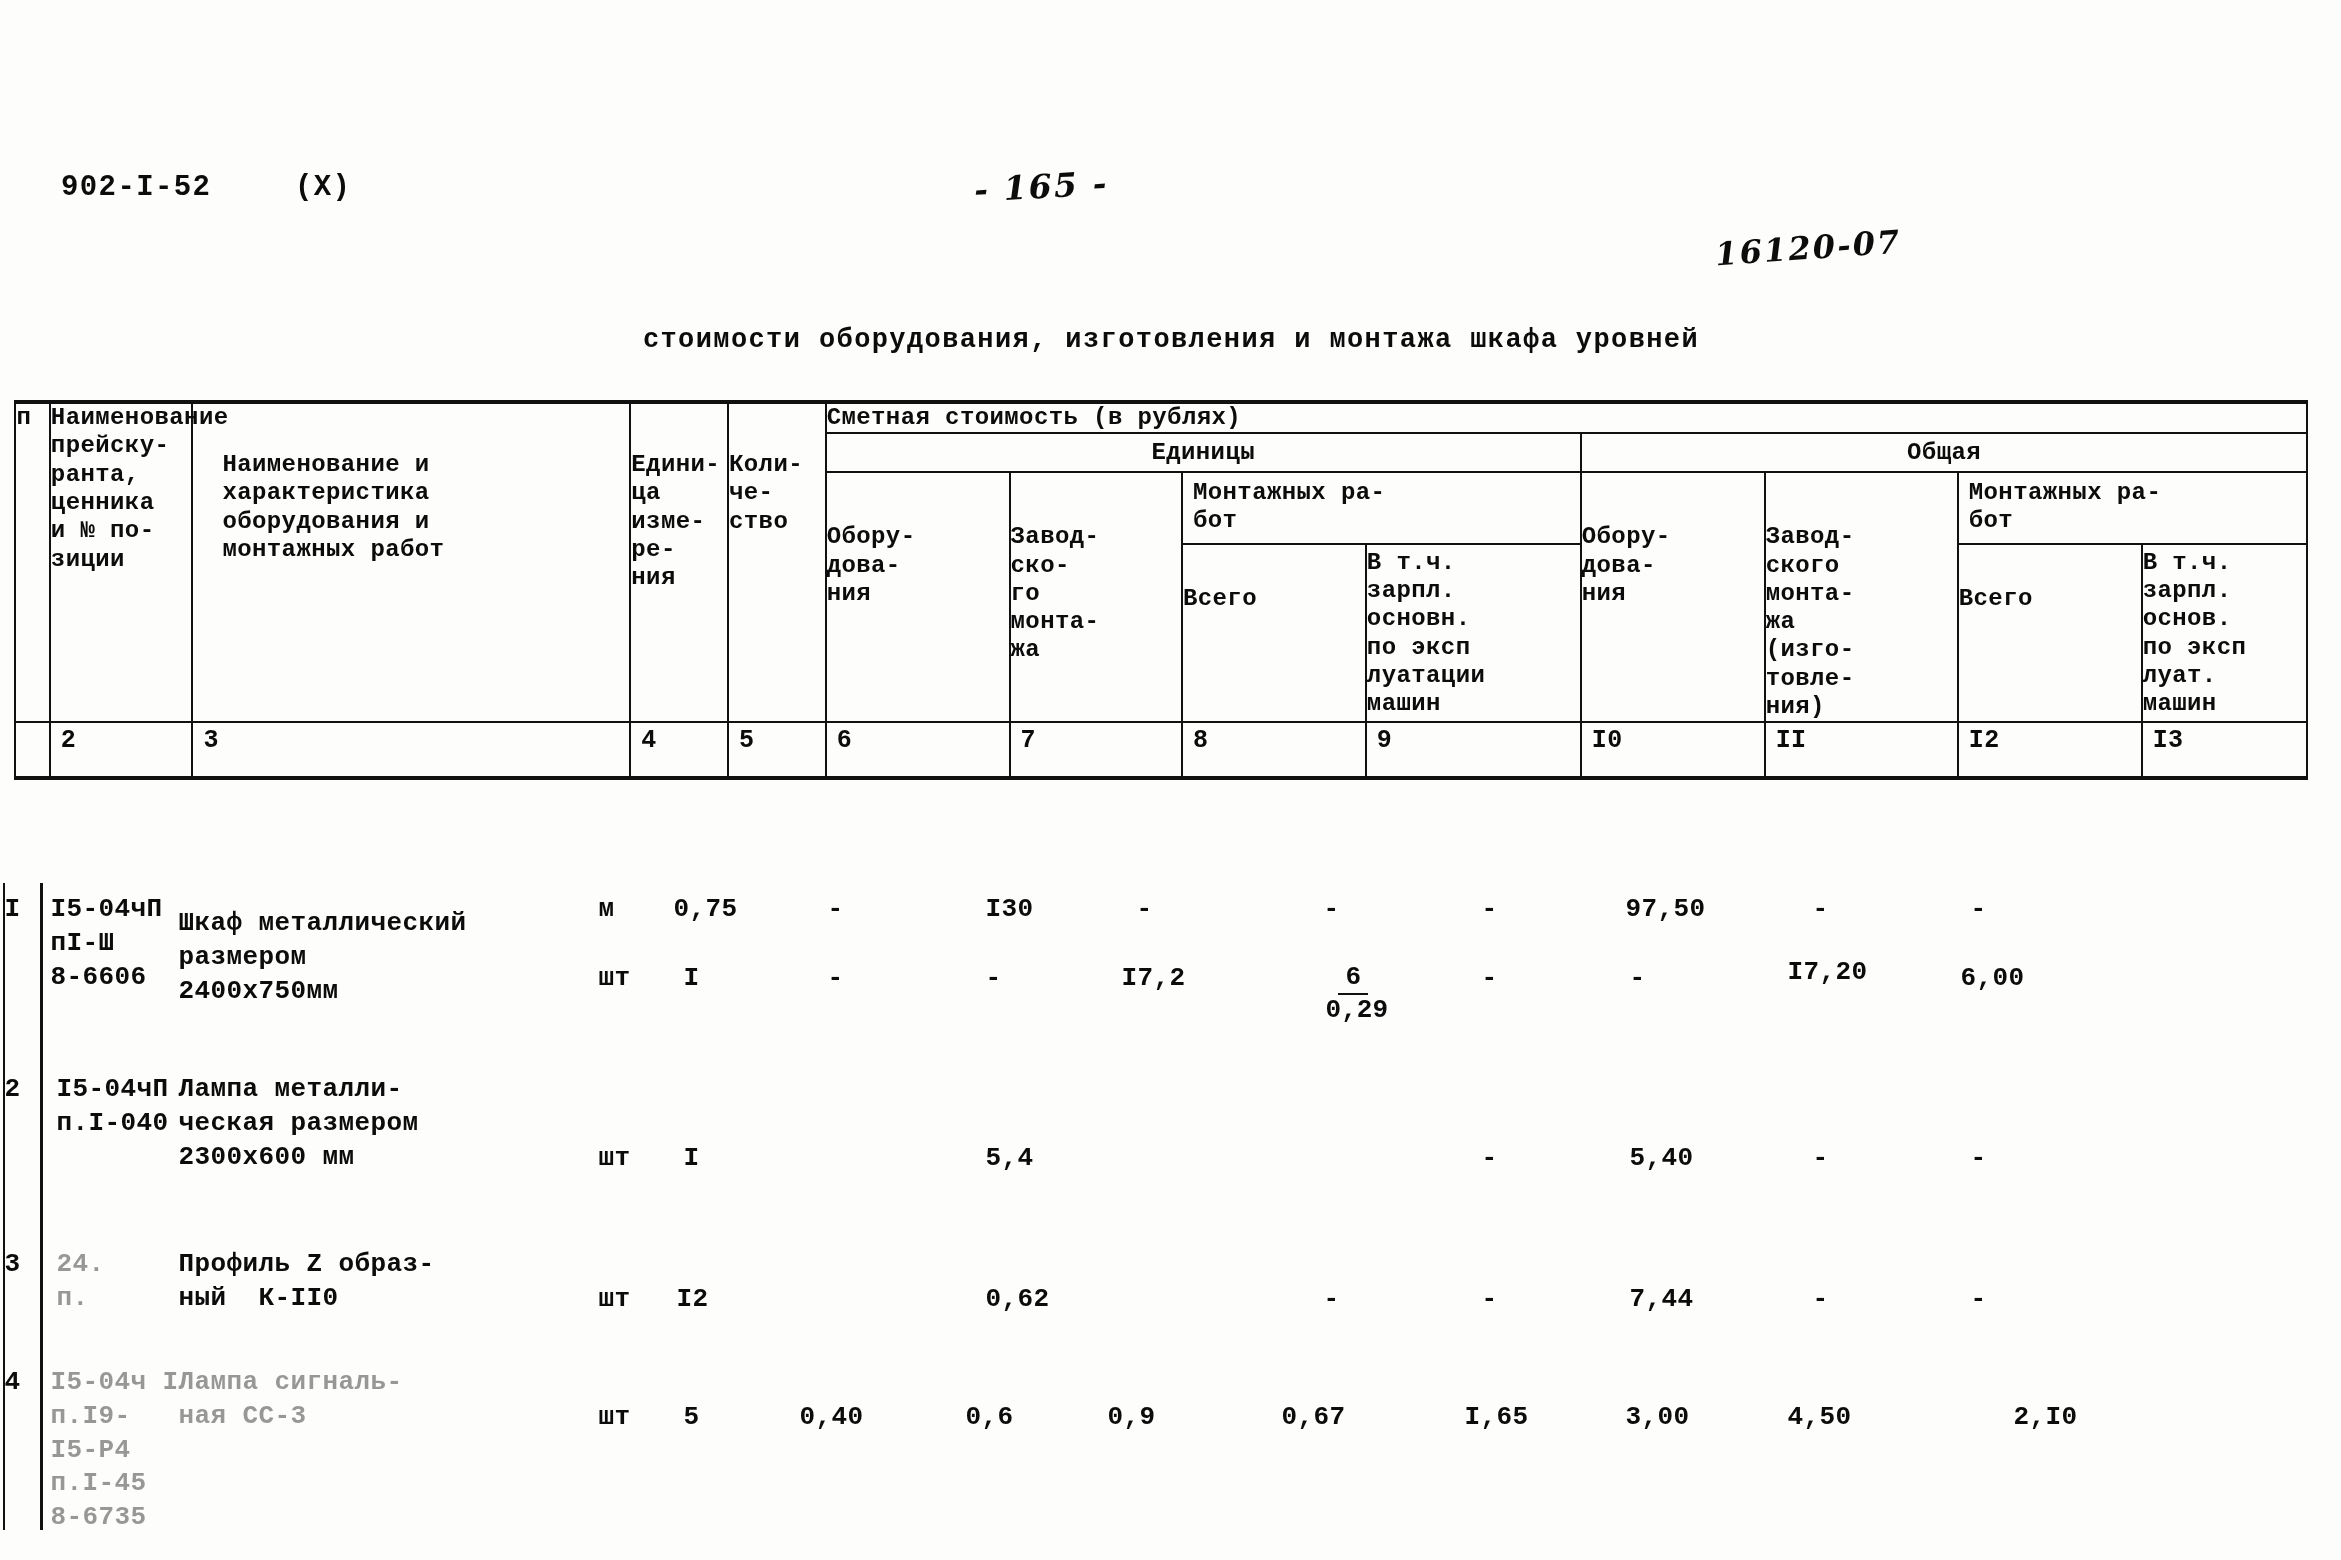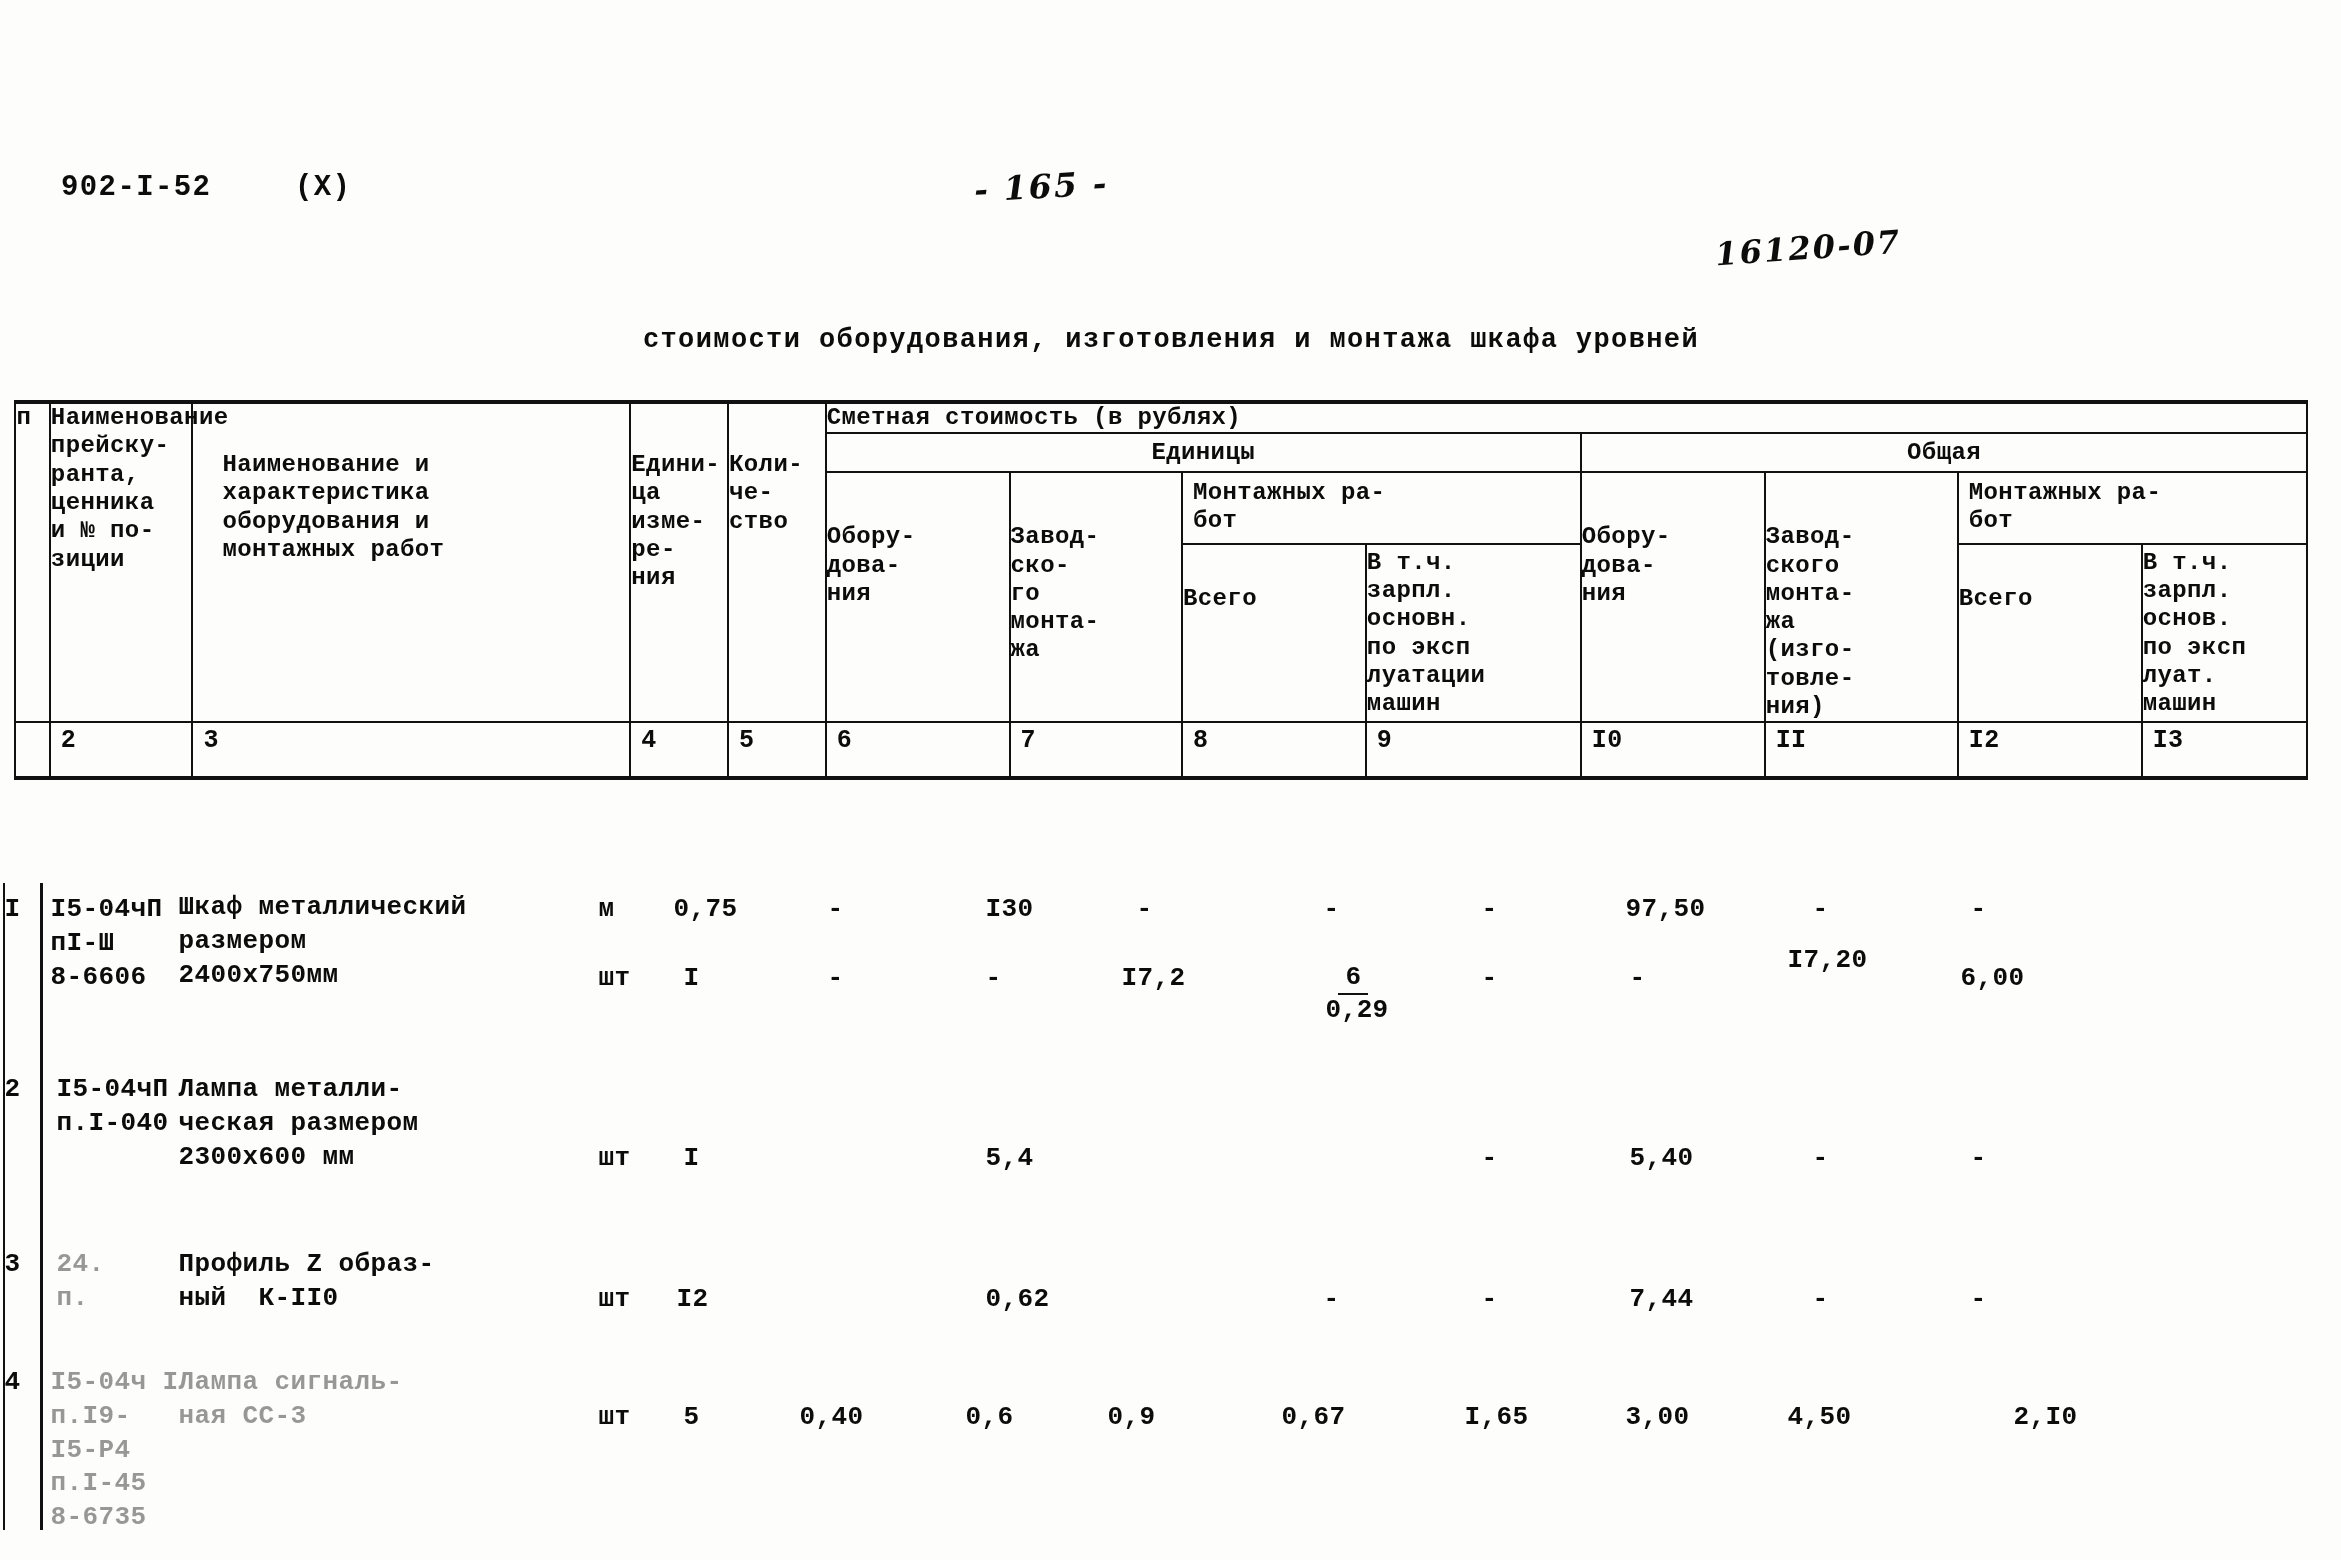--- a/index.html
+++ b/index.html
@@ -200,21 +200,21 @@
   </tbody>
     </table>
 
   <div class="body-area">
 
     <div>
       <div class="cell" style="left:-10px;top:10px">I</div>
       <div class="cell" style="left:36px;top:10px">I5-04чП
 пI-Ш
 8-6606</div>
-      <div class="cell" style="left:164px;top:8px">Шкаф металлический
+      <div class="cell" style="left:164px;top:24px">Шкаф металлический
 размером
 2400х750мм</div>
       <div class="cell" style="left:584px;top:10px">м</div>
       <div class="cell" style="left:659px;top:10px">0,75</div>
       <div class="cell" style="left:813px;top:10px">-</div>
       <div class="cell" style="left:971px;top:10px">I30</div>
       <div class="cell" style="left:1122px;top:10px">-</div>
       <div class="cell" style="left:1309px;top:10px">-</div>
       <div class="cell" style="left:1467px;top:10px">-</div>
       <div class="cell" style="left:1611px;top:10px">97,50</div>
@@ -225,21 +225,21 @@
       <div class="cell" style="left:669px;top:79px">I</div>
       <div class="cell" style="left:813px;top:79px">-</div>
       <div class="cell" style="left:971px;top:79px">-</div>
       <div class="cell" style="left:1107px;top:79px">I7,2</div>
       <div class="frac" style="left:1304px;top:79px">
         <span class="bar">6</span><br>
         <span style="display:inline-block;margin-left:7.2px">0,29</span>
       </div>
       <div class="cell" style="left:1467px;top:79px">-</div>
       <div class="cell" style="left:1615px;top:79px">-</div>
-      <div class="cell" style="left:1773px;top:61px">I7,20</div>
+      <div class="cell" style="left:1773px;top:73px">I7,20</div>
       <div class="cell" style="left:1946px;top:79px">6,00</div>
     </div>
 
     <div>
       <div class="cell" style="left:-10px;top:190px">2</div>
       <div class="cell" style="left:42px;top:190px">I5-04чП
 п.I-040</div>
       <div class="cell" style="left:164px;top:190px">Лампа металли-
 ческая размером
 2300х600 мм</div>

